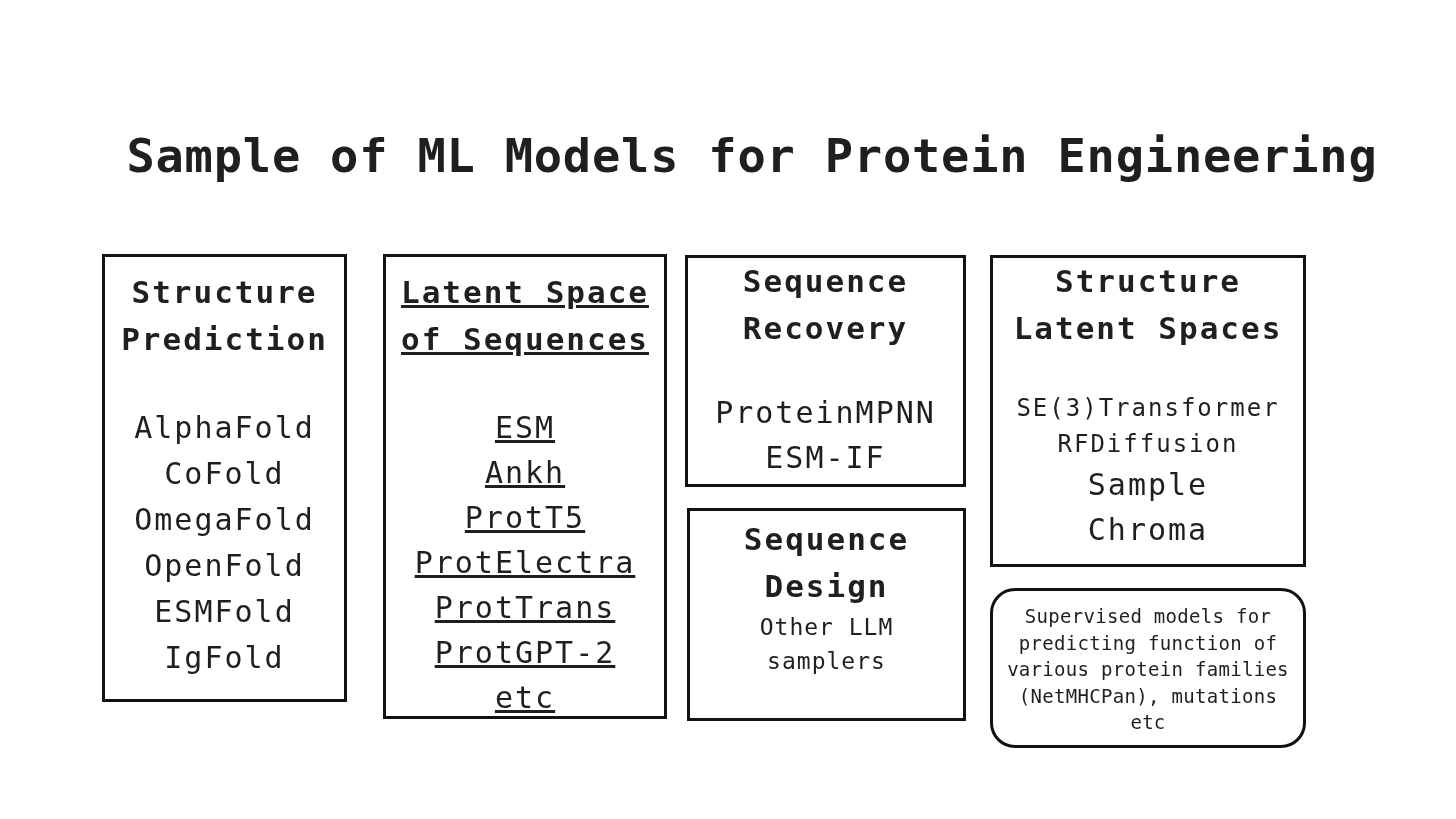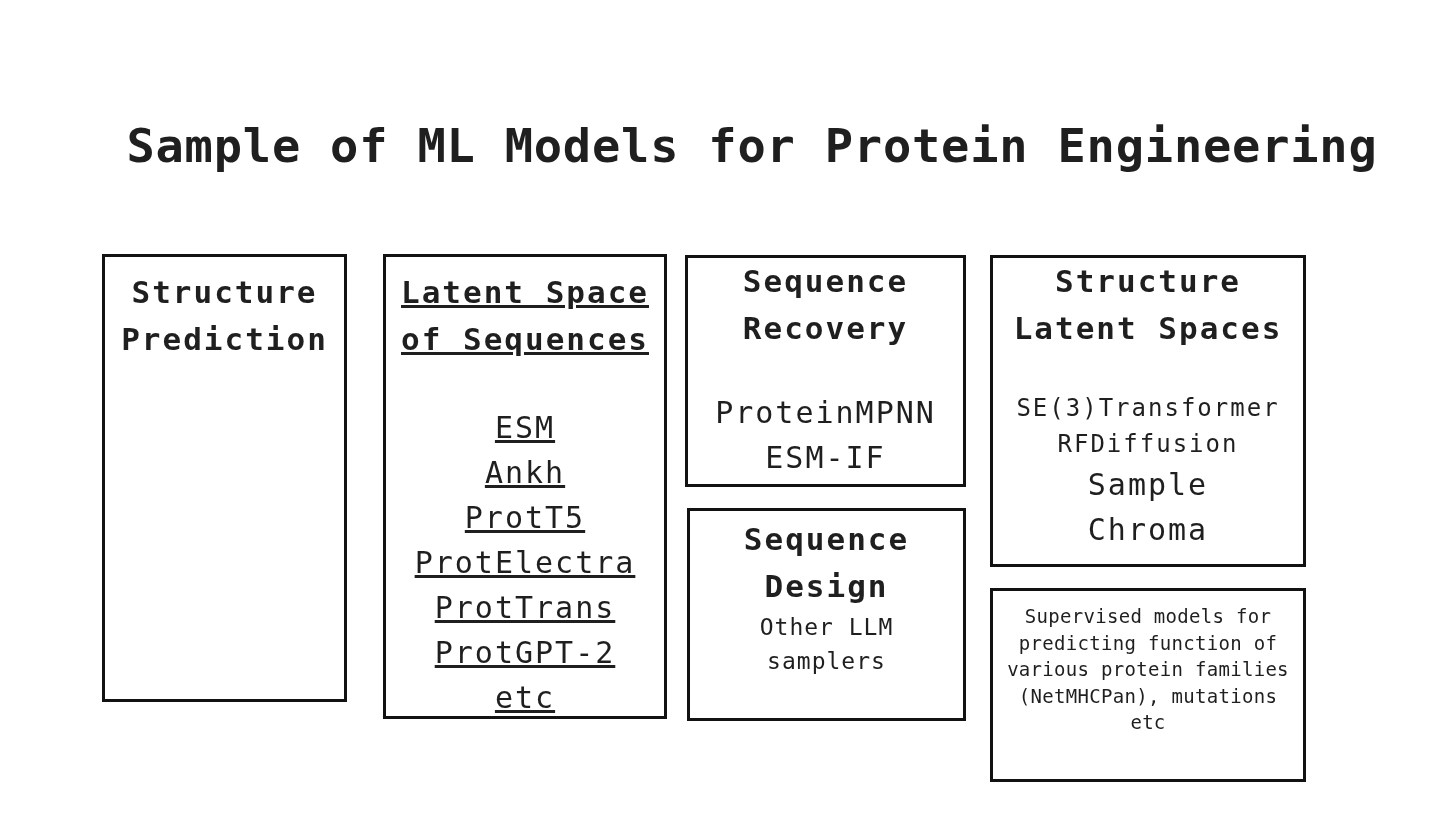--- a/index.html
+++ b/index.html
@@ -9,21 +9,21 @@
     font-family: "DejaVu Sans Mono", "Liberation Mono", monospace;
     color: #1f1f1f;
     position: relative;
     overflow: hidden;
   }
   .canvas { position: absolute; inset: 0; background: #ffffff; }
 
   .slide-title {
     position: absolute;
     left: 0; right: 0; top: 112px;
-    margin: 4px;
+    margin: 14px;
     text-align: center;
     font-size: 47px;
     font-weight: bold;
     letter-spacing: 0.8px;
     line-height: 60px;
     white-space: nowrap;
     color: #1f1f1f;
     padding-left: 48px;
   }
 
@@ -33,21 +33,21 @@
     border: 3px solid #121212;
     background: #ffffff;
     text-align: center;
     margin-top: 32px;
   }
   #box-structure-prediction   { left: 102px; top: 222px; width: 245px; height: 448px; }
   #box-latent-space-sequences { left: 383px; top: 222px; width: 284px; height: 465px; text-decoration: underline; }
   #box-sequence-recovery      { left: 685px; top: 223px; width: 281px; height: 232px; }
   #box-sequence-design        { left: 687px; top: 476px; width: 279px; height: 213px; }
   #box-structure-latent       { left: 990px; top: 223px; width: 316px; height: 312px; }
-  #box-supervised-note        { left: 990px; top: 556px; width: 316px; height: 194px; }
+  #box-supervised-note        { left: 990px; top: 556px; width: 316px; height: 160px; border-radius: 25px; }
 
   .box-title {
     font-weight: bold;
     font-size: 31px;
     line-height: 47px;
     letter-spacing: 2px;
     margin-top: 12px;
     white-space: nowrap;
   }
   #box-sequence-recovery .box-title,
@@ -98,20 +98,28 @@
 <div class="canvas">
 
   <h1 class="slide-title">Sample of ML Models for Protein Engineering</h1>
 
   <div class="box" id="box-structure-prediction">
     <div class="box-title">
       <div>Structure</div>
       <div>Prediction</div>
     </div>
     <div class="spacer"></div>
+    <div>
+      <div class="item">AlphaFold</div>
+      <div class="item">CoFold</div>
+      <div class="item">OmegaFold</div>
+      <div class="item">OpenFold</div>
+      <div class="item">ESMFold</div>
+      <div class="item">IgFold</div>
+    </div>
   </div>
 
   <div class="box" id="box-latent-space-sequences">
     <div class="box-title">
       <div>Latent Space</div>
       <div>of Sequences</div>
     </div>
     <div class="spacer"></div>
     <div>
       <div class="item">ESM</div>

